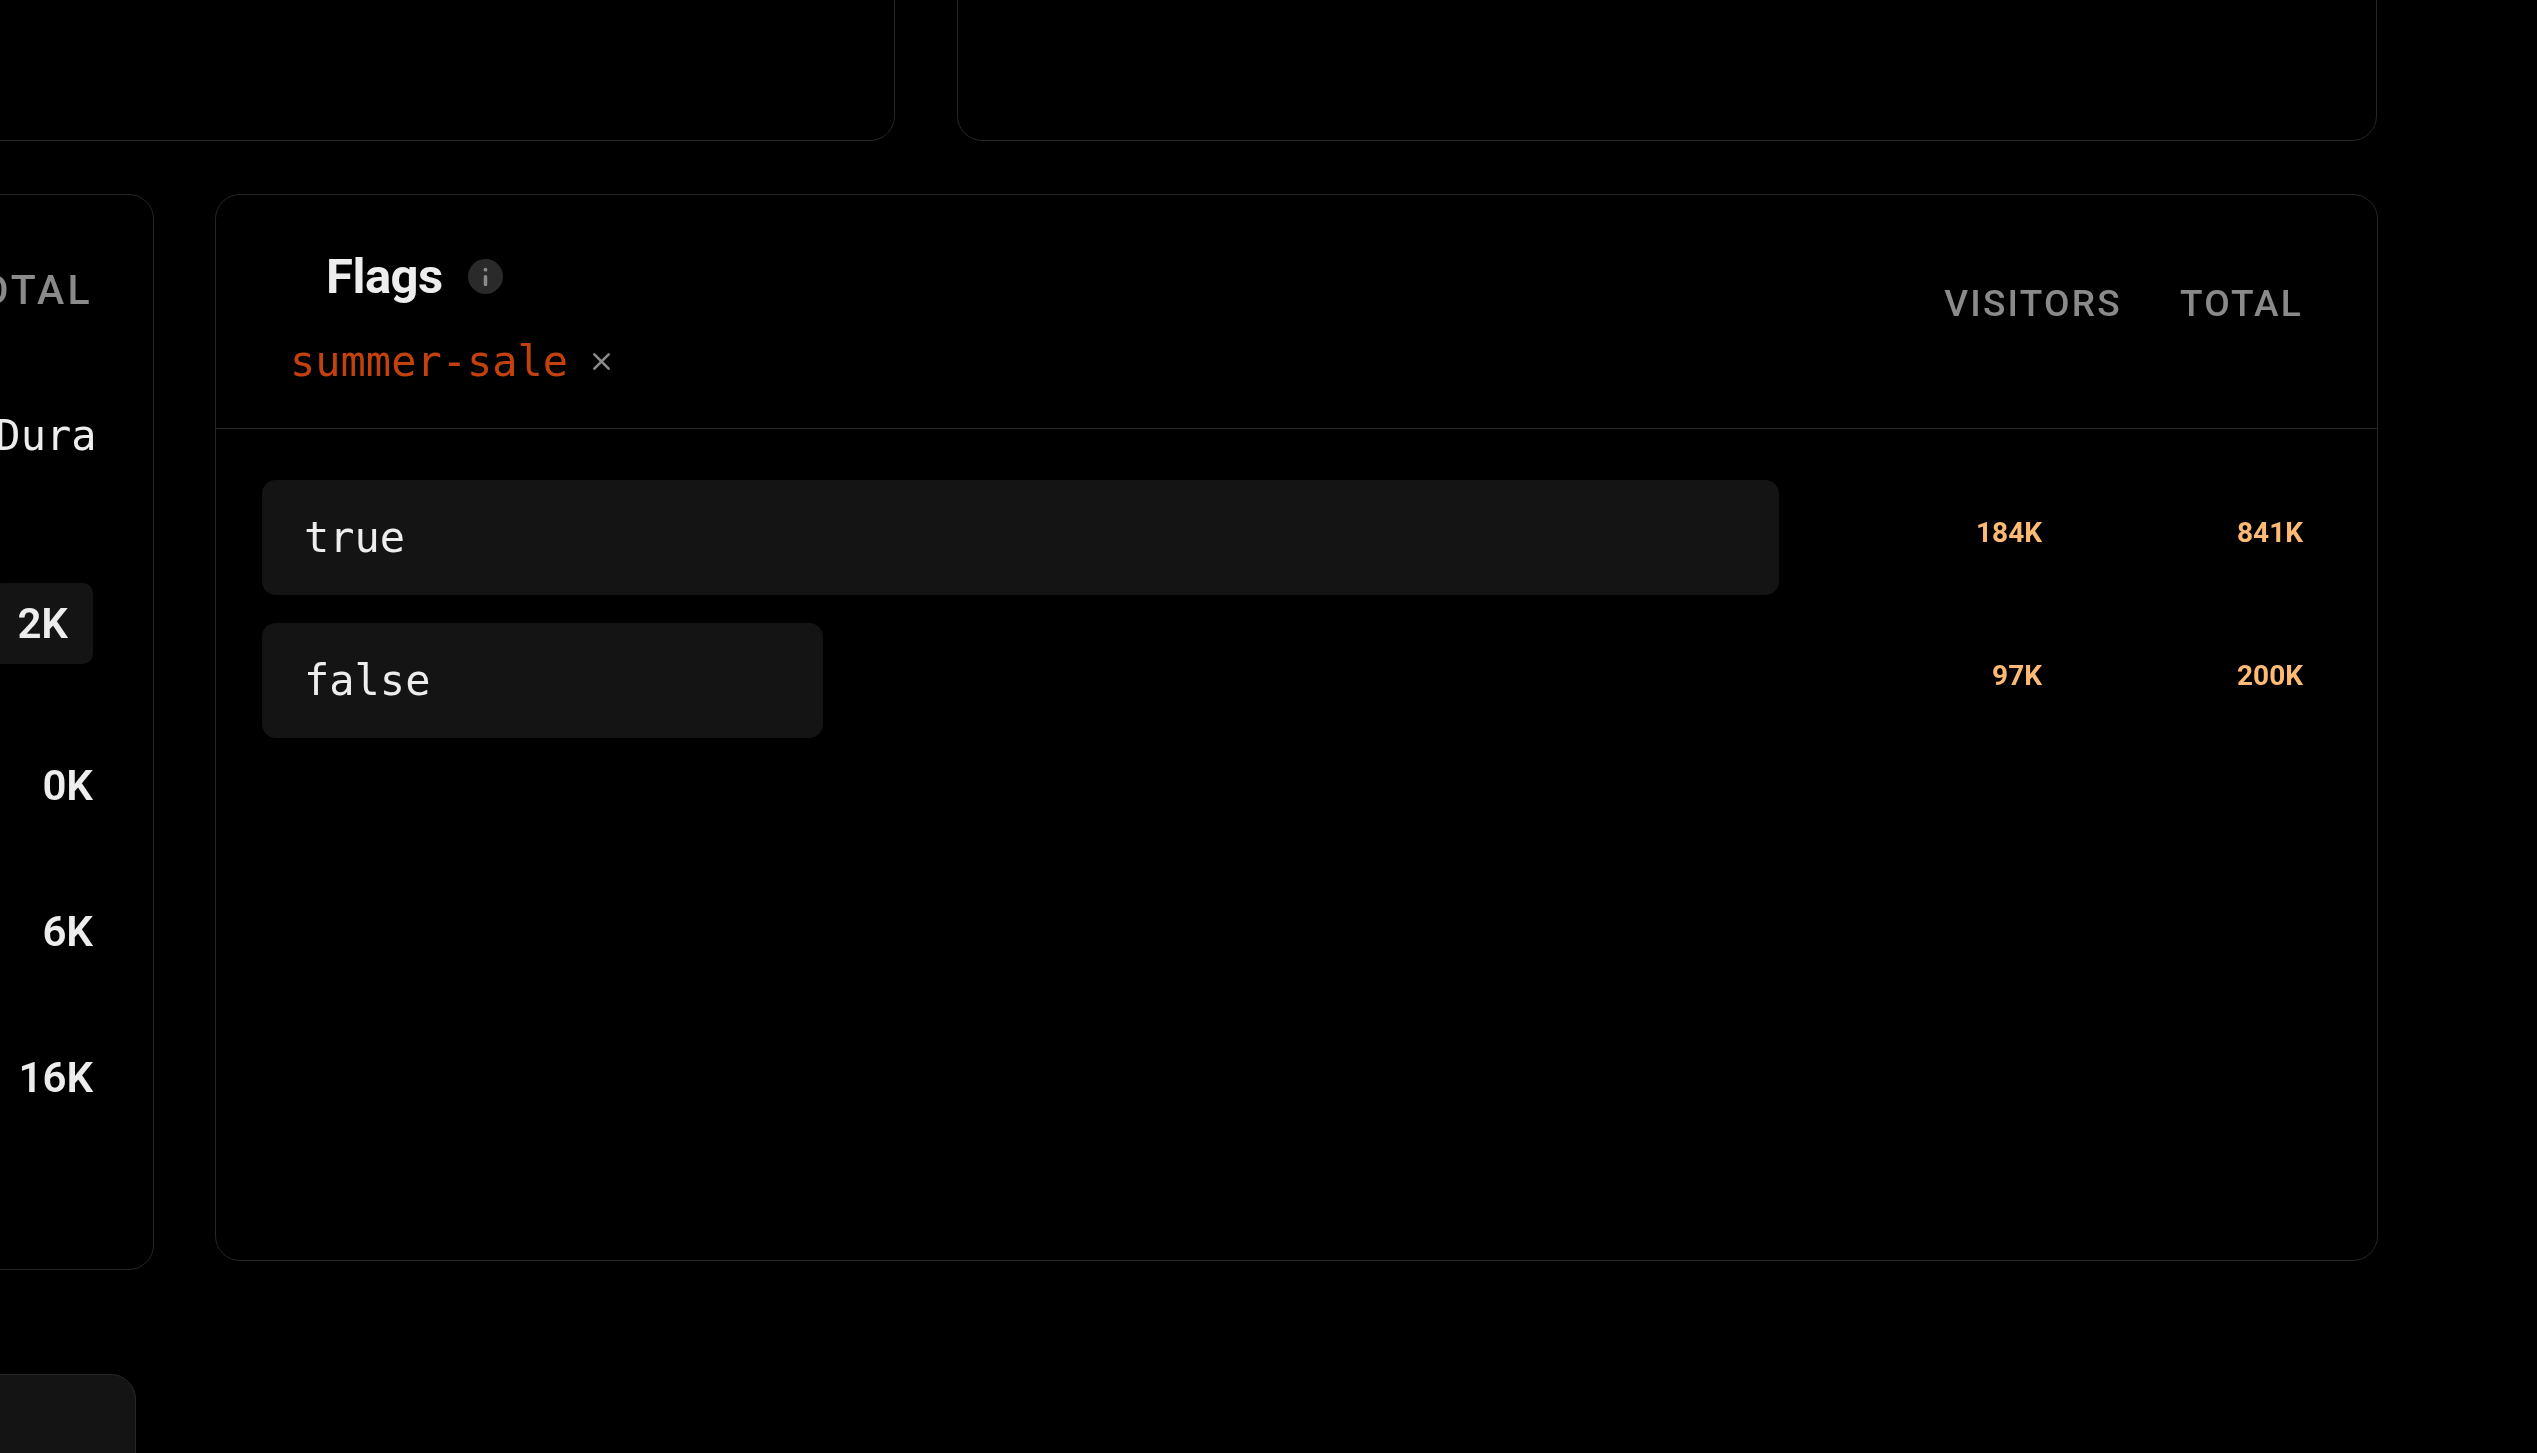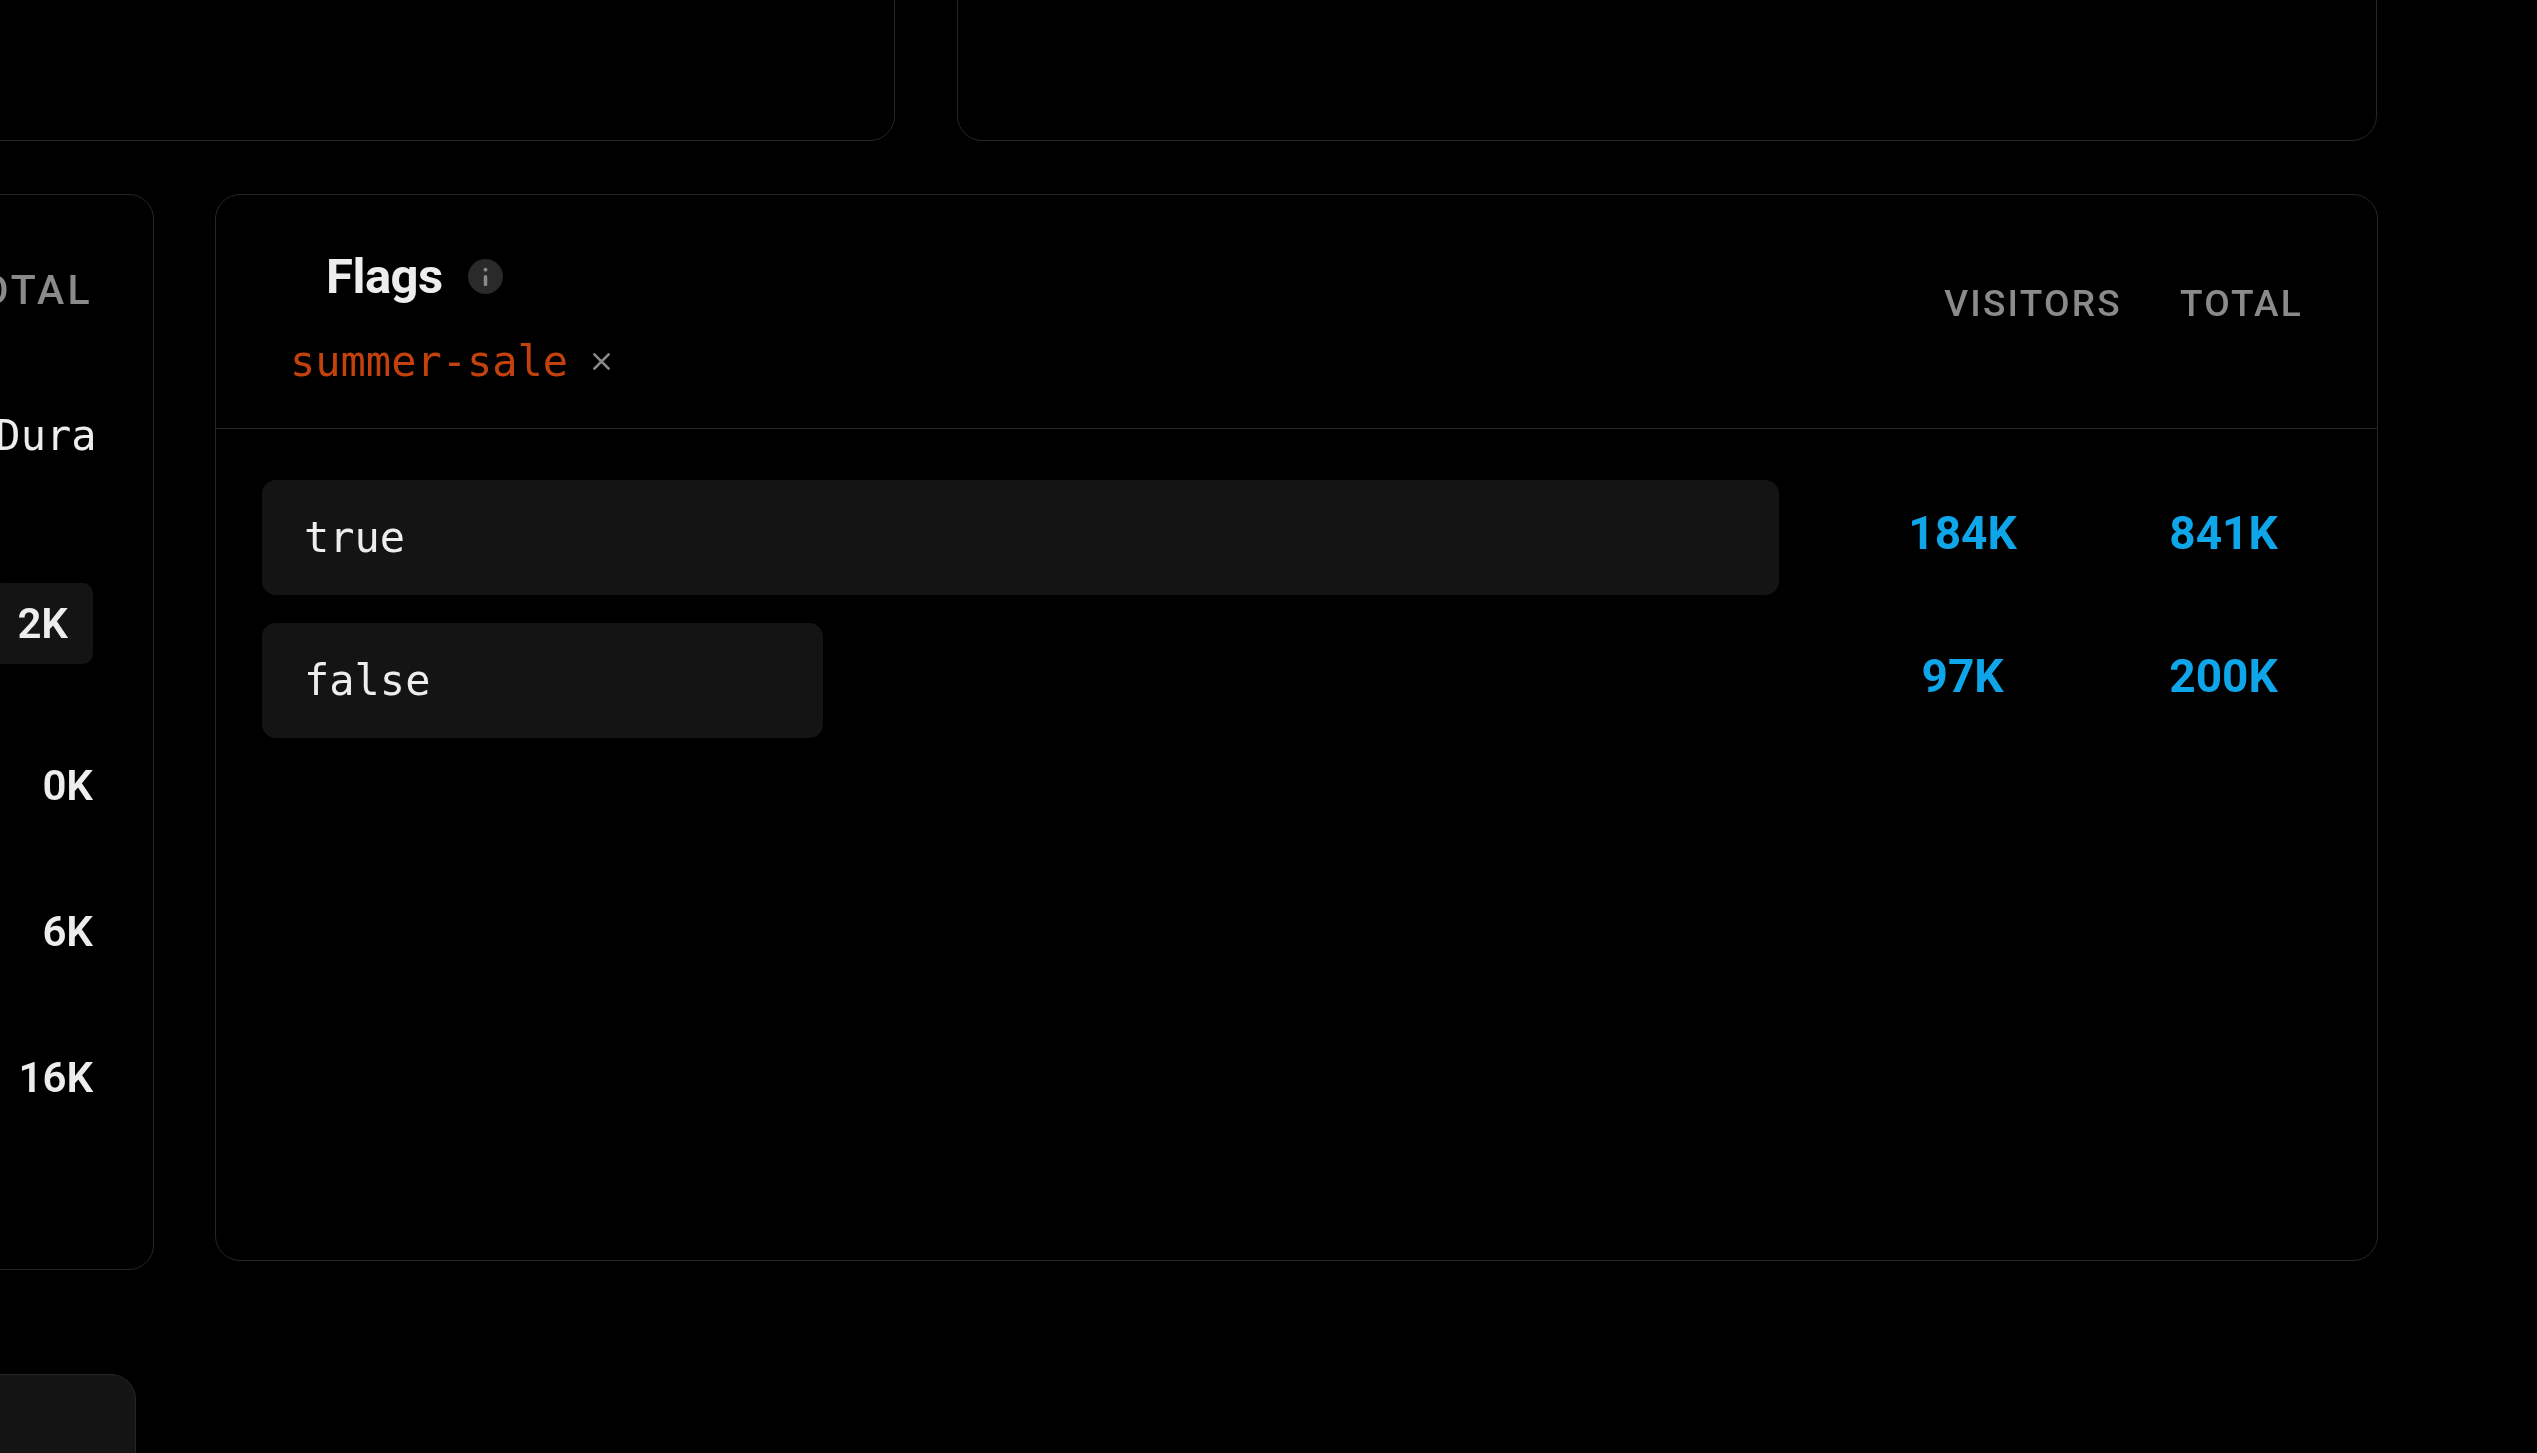--- a/index.html
+++ b/index.html
@@ -239,25 +239,25 @@
     }
 
     .flag-numbers {
       margin-left: auto;
       display: flex;
       gap: 102px;
       align-items: center;
     }
 
     .flag-visitors, .flag-total {
-      font-size: 46px;
+      font-size: 28px;
       font-weight: 700;
-      color: #0ea5e9;
+      color: #fdba74;
       min-width: 159px;
-      text-align: center;
+      text-align: right;
     }
 
     .flags-footer {
       margin-top: auto;
       padding-bottom: 51px;
       display: flex;
       justify-content: center;
       gap: 28px;
     }
 

